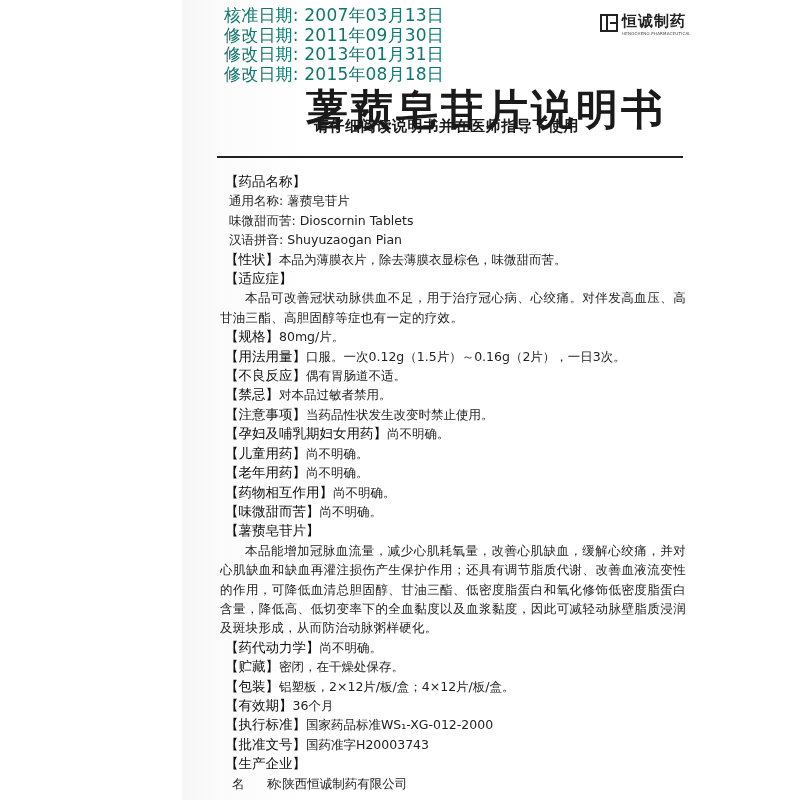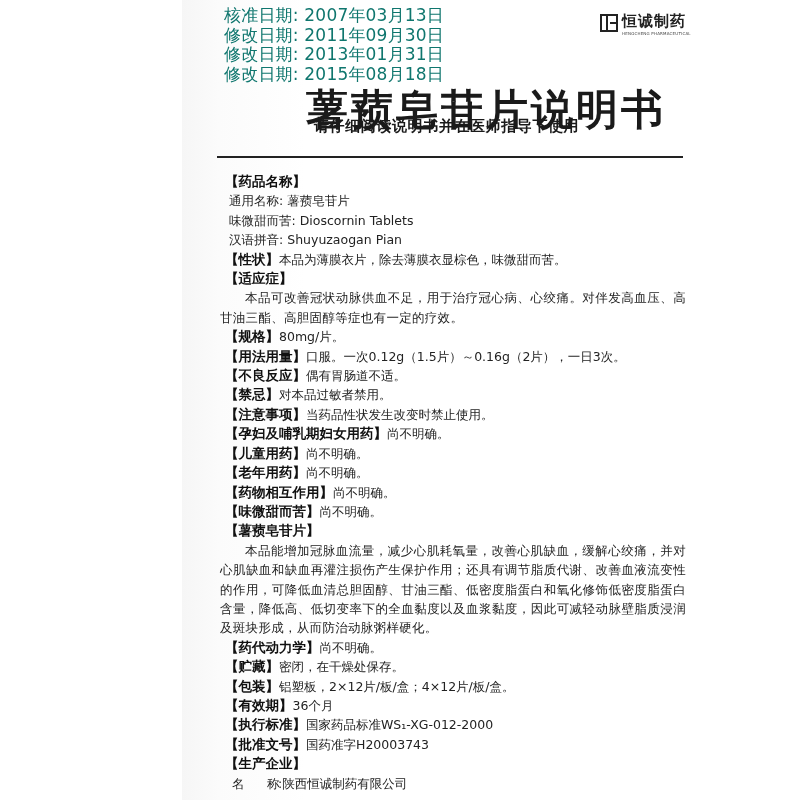--- a/index.html
+++ b/index.html
@@ -53,21 +53,21 @@
   }
   .rule {
     position: absolute; left: 217px; top: 156px; width: 466px; height: 2px; background: #222;
   }
   .body {
     position: absolute; left: 220px; top: 172px; width: 470px;
     font-size: 12.5px; line-height: 19.4px; color: #222;
   }
   .row { white-space: nowrap; }
   .row.sub { padding-left: 9px; }
-  .bracket-head { font-weight: bold; color: #111; font-size: 13.5px; padding-left: 5px; }
+  .bracket-head { font-weight: normal; color: #111; font-size: 13.5px; padding-left: 5px; }
   .para {
     white-space: normal; text-indent: 2em; text-align: justify; padding-right: 4px;
     letter-spacing: 0.3px;
   }
   .company { padding-left: 12px; }
   .company .row { display: flex; }
   .company .lbl1 { width: 35px; }
   .company .lbl2 { width: 11px; }
 </style>
 </head>

